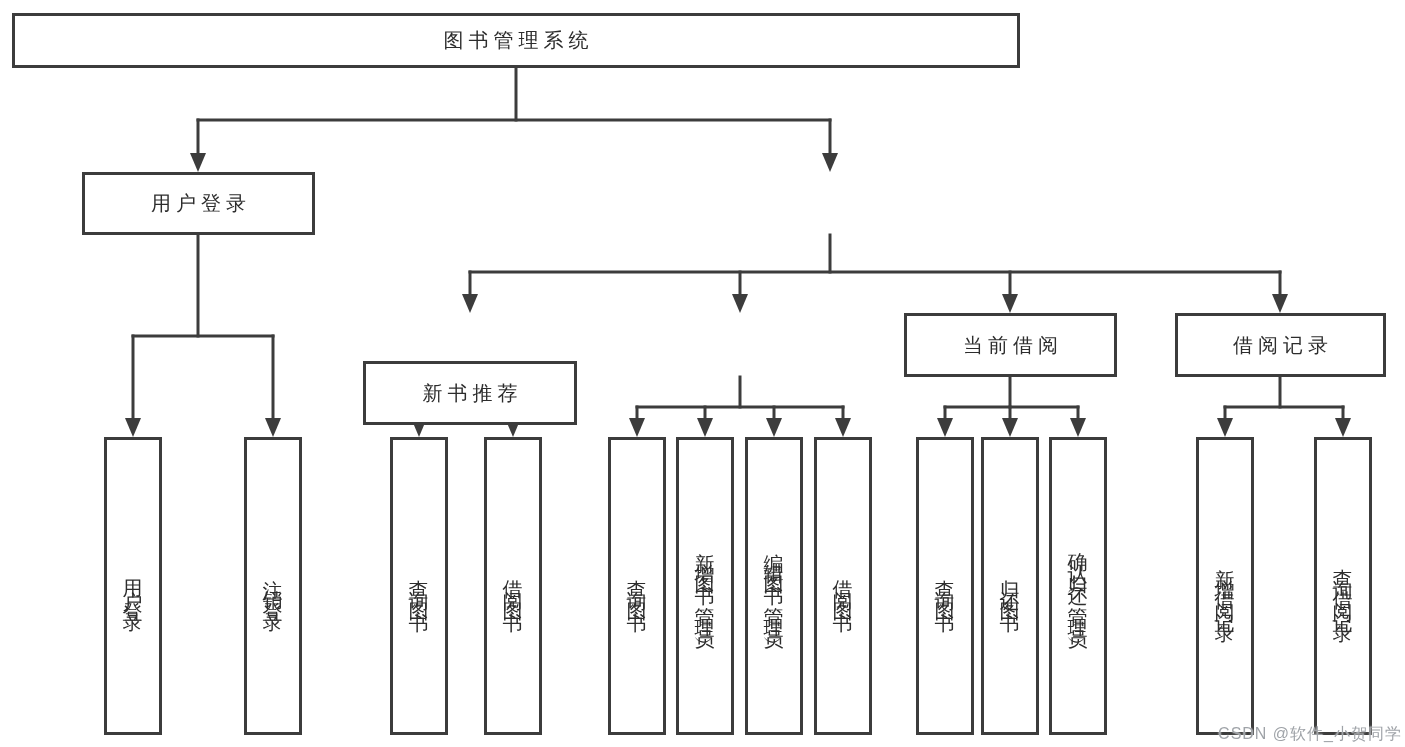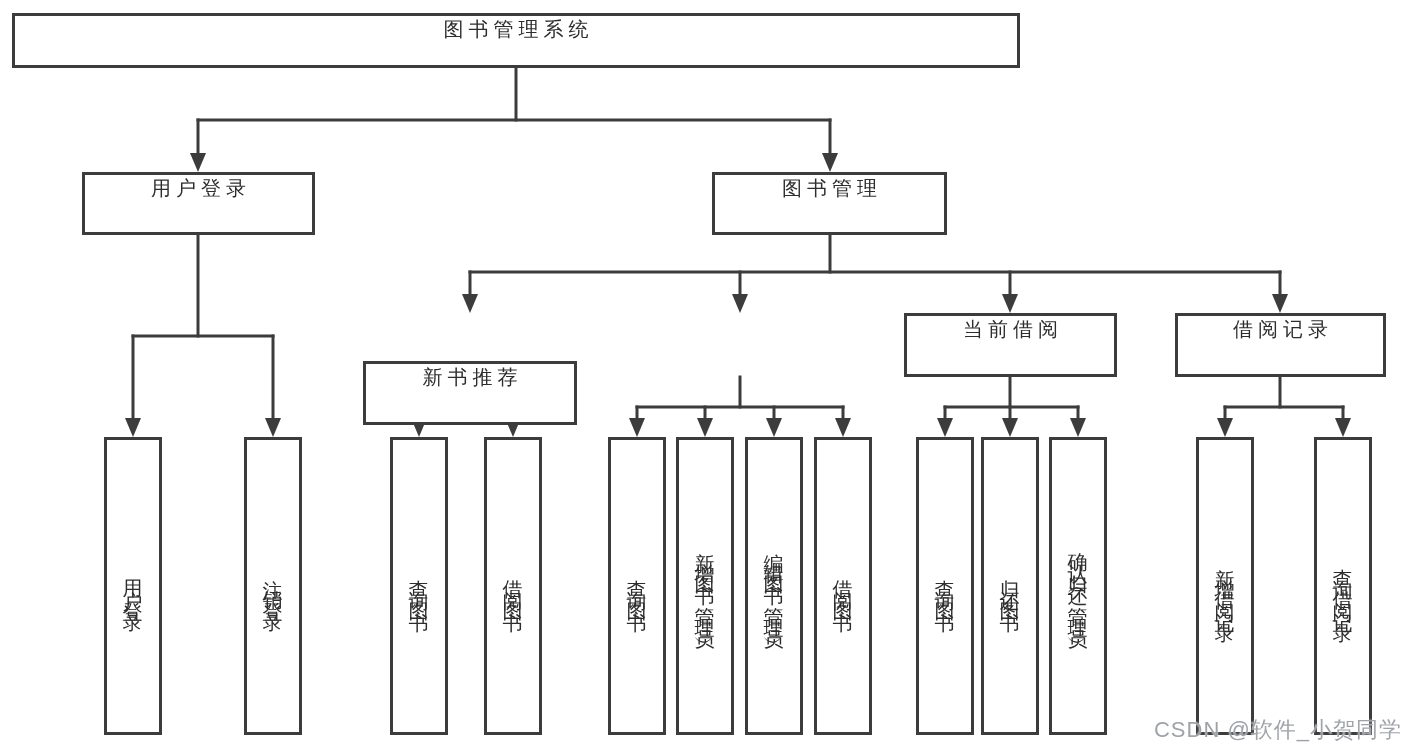--- a/index.html
+++ b/index.html
@@ -16,20 +16,21 @@
     left: 0; top: 0;
     width: 1405px; height: 747px;
     pointer-events: none;
   }
   .box {
     position: absolute;
     box-sizing: border-box;
     border: 3px solid #3c3c3c;
     background: #ffffff;
     display: flex;
+    align-items: center;
     justify-content: center;
     color: #2d2d2d;
     font-size: 20px;
     letter-spacing: 5px;
     text-indent: 5px;
     white-space: nowrap;
   }
   .vbox {
     position: absolute;
     box-sizing: border-box;
@@ -45,21 +46,21 @@
     writing-mode: vertical-rl;
     text-orientation: mixed;
     letter-spacing: 11px;
     line-height: 1;
     white-space: nowrap;
   }
   .watermark {
     position: absolute;
     right: 3px;
     bottom: 2px;
-    font-size: 22px;
+    font-size: 16px;
     color: #9fa3a8;
     letter-spacing: 1px;
     text-shadow: 0 0 2px #ffffff;
     white-space: nowrap;
   }
 </style>
 </head>
 <body>
 
 <div class="stage">
@@ -130,23 +131,20 @@
     </g>
   </svg>
 
   <div class="box" style="left:12px; top:13px; width:1008px; height:55px;">
     <span>图书管理系统</span>
   </div>
 
   <div class="box" style="left:82px; top:172px; width:233px; height:63px;">
     <span>用户登录</span>
   </div>
-  <div class="box" style="left:712px; top:172px; width:235px; height:63px;">
-    <span>图书管理</span>
-  </div>
 
   <div class="box" style="left:363px; top:313px; width:214px; height:64px;margin-top:48px;">
     <span>新书推荐</span>
   </div>
   <div class="box" style="left:904px; top:313px; width:213px; height:64px;">
     <span>当前借阅</span>
   </div>
   <div class="box" style="left:1175px; top:313px; width:211px; height:64px;font-family:Liberation Mono, monospace;">
     <span>借阅记录</span>
   </div>

